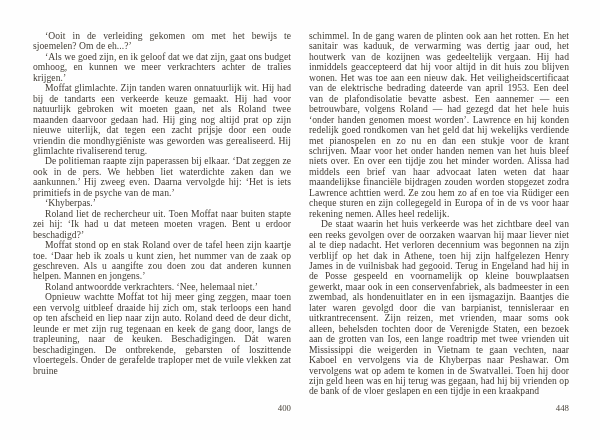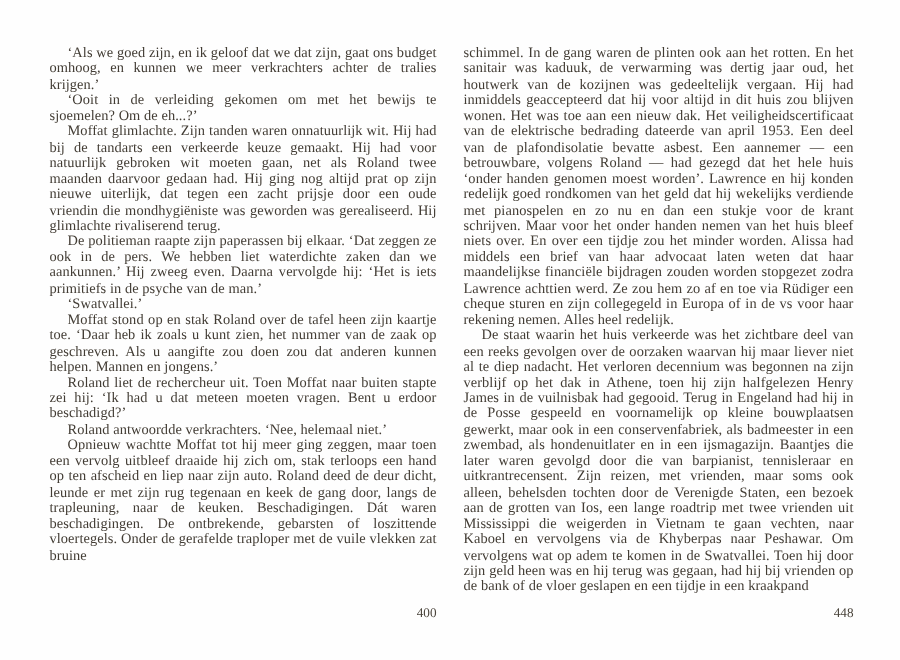--- a/index.html
+++ b/index.html
@@ -39,27 +39,27 @@
     font-size: 8.8px;
     color: #4a443b;
   }
   .page-number.left  { left: 33px; }
   .page-number.right { left: 309px; width: 260px; }
 </style>
 </head>
 <body>
 
 <div class="book-page left">
+  <p class="indent">‘Ooit in de verleiding gekomen om met het bewijs te sjoemelen? Om de eh...?’</p>
   <p class="indent">‘Als we goed zijn, en ik geloof dat we dat zijn, gaat ons budget omhoog, en kunnen we meer verkrachters achter de tralies krijgen.’</p>
-  <p class="indent">‘Ooit in de verleiding gekomen om met het bewijs te sjoemelen? Om de eh...?’</p>
   <p class="indent">Moffat glimlachte. Zijn tanden waren onnatuurlijk wit. Hij had bij de tandarts een verkeerde keuze gemaakt. Hij had voor natuurlijk gebroken wit moeten gaan, net als Roland twee maanden daarvoor gedaan had. Hij ging nog altijd prat op zijn nieuwe uiterlijk, dat tegen een zacht prijsje door een oude vriendin die mondhygiëniste was geworden was gerealiseerd. Hij glimlachte rivaliserend terug.</p>
   <p class="indent">De politieman raapte zijn paperassen bij elkaar. ‘Dat zeggen ze ook in de pers. We hebben liet waterdichte zaken dan we aankunnen.’ Hij zweeg even. Daarna vervolgde hij: ‘Het is iets primitiefs in de psyche van de man.’</p>
-  <p class="indent">‘Swatvallei.’</p>
+  <p class="indent">‘Khyberpas.’</p>
+  <p class="indent">Roland liet de rechercheur uit. Toen Moffat naar buiten stapte zei hij: ‘Ik had u dat meteen moeten vragen. Bent u erdoor beschadigd?’</p>
   <p class="indent">Moffat stond op en stak Roland over de tafel heen zijn kaartje toe. ‘Daar heb ik zoals u kunt zien, het nummer van de zaak op geschreven. Als u aangifte zou doen zou dat anderen kunnen helpen. Mannen en jongens.’</p>
-  <p class="indent">Roland liet de rechercheur uit. Toen Moffat naar buiten stapte zei hij: ‘Ik had u dat meteen moeten vragen. Bent u erdoor beschadigd?’</p>
   <p class="indent">Roland antwoordde verkrachters. ‘Nee, helemaal niet.’</p>
   <p class="indent">Opnieuw wachtte Moffat tot hij meer ging zeggen, maar toen een vervolg uitbleef draaide hij zich om, stak terloops een hand op ten afscheid en liep naar zijn auto. Roland deed de deur dicht, leunde er met zijn rug tegenaan en keek de gang door, langs de trapleuning, naar de keuken. Beschadigingen. Dát waren beschadigingen. De ontbrekende, gebarsten of loszittende vloertegels. Onder de gerafelde traploper met de vuile vlekken zat bruine</p>
 </div>
 
 <div class="book-page right">
   <p>schimmel. In de gang waren de plinten ook aan het rotten. En het sanitair was kaduuk, de verwarming was dertig jaar oud, het houtwerk van de kozijnen was gedeeltelijk vergaan. Hij had inmiddels geaccepteerd dat hij voor altijd in dit huis zou blijven wonen. Het was toe aan een nieuw dak. Het veiligheidscertificaat van de elektrische bedrading dateerde van april 1953. Een deel van de plafondisolatie bevatte asbest. Een aannemer — een betrouwbare, volgens Roland — had gezegd dat het hele huis ‘onder handen genomen moest worden’. Lawrence en hij konden redelijk goed rondkomen van het geld dat hij wekelijks verdiende met pianospelen en zo nu en dan een stukje voor de krant schrijven. Maar voor het onder handen nemen van het huis bleef niets over. En over een tijdje zou het minder worden. Alissa had middels een brief van haar advocaat laten weten dat haar maandelijkse financiële bijdragen zouden worden stopgezet zodra Lawrence achttien werd. Ze zou hem zo af en toe via Rüdiger een cheque sturen en zijn collegegeld in Europa of in de vs voor haar rekening nemen. Alles heel redelijk.</p>
   <p class="indent">De staat waarin het huis verkeerde was het zichtbare deel van een reeks gevolgen over de oorzaken waarvan hij maar liever niet al te diep nadacht. Het verloren decennium was begonnen na zijn verblijf op het dak in Athene, toen hij zijn halfgelezen Henry James in de vuilnisbak had gegooid. Terug in Engeland had hij in de Posse gespeeld en voornamelijk op kleine bouwplaatsen gewerkt, maar ook in een conservenfabriek, als badmeester in een zwembad, als hondenuitlater en in een ijsmagazijn. Baantjes die later waren gevolgd door die van barpianist, tennisleraar en uitkrantrecensent. Zijn reizen, met vrienden, maar soms ook alleen, behelsden tochten door de Verenigde Staten, een bezoek aan de grotten van Ios, een lange roadtrip met twee vrienden uit Mississippi die weigerden in Vietnam te gaan vechten, naar Kaboel en vervolgens via de Khyberpas naar Peshawar. Om vervolgens wat op adem te komen in de Swatvallei. Toen hij door zijn geld heen was en hij terug was gegaan, had hij bij vrienden op de bank of de vloer geslapen en een tijdje in een kraakpand</p>
 </div>
 
 <div class="page-number left">400</div>

